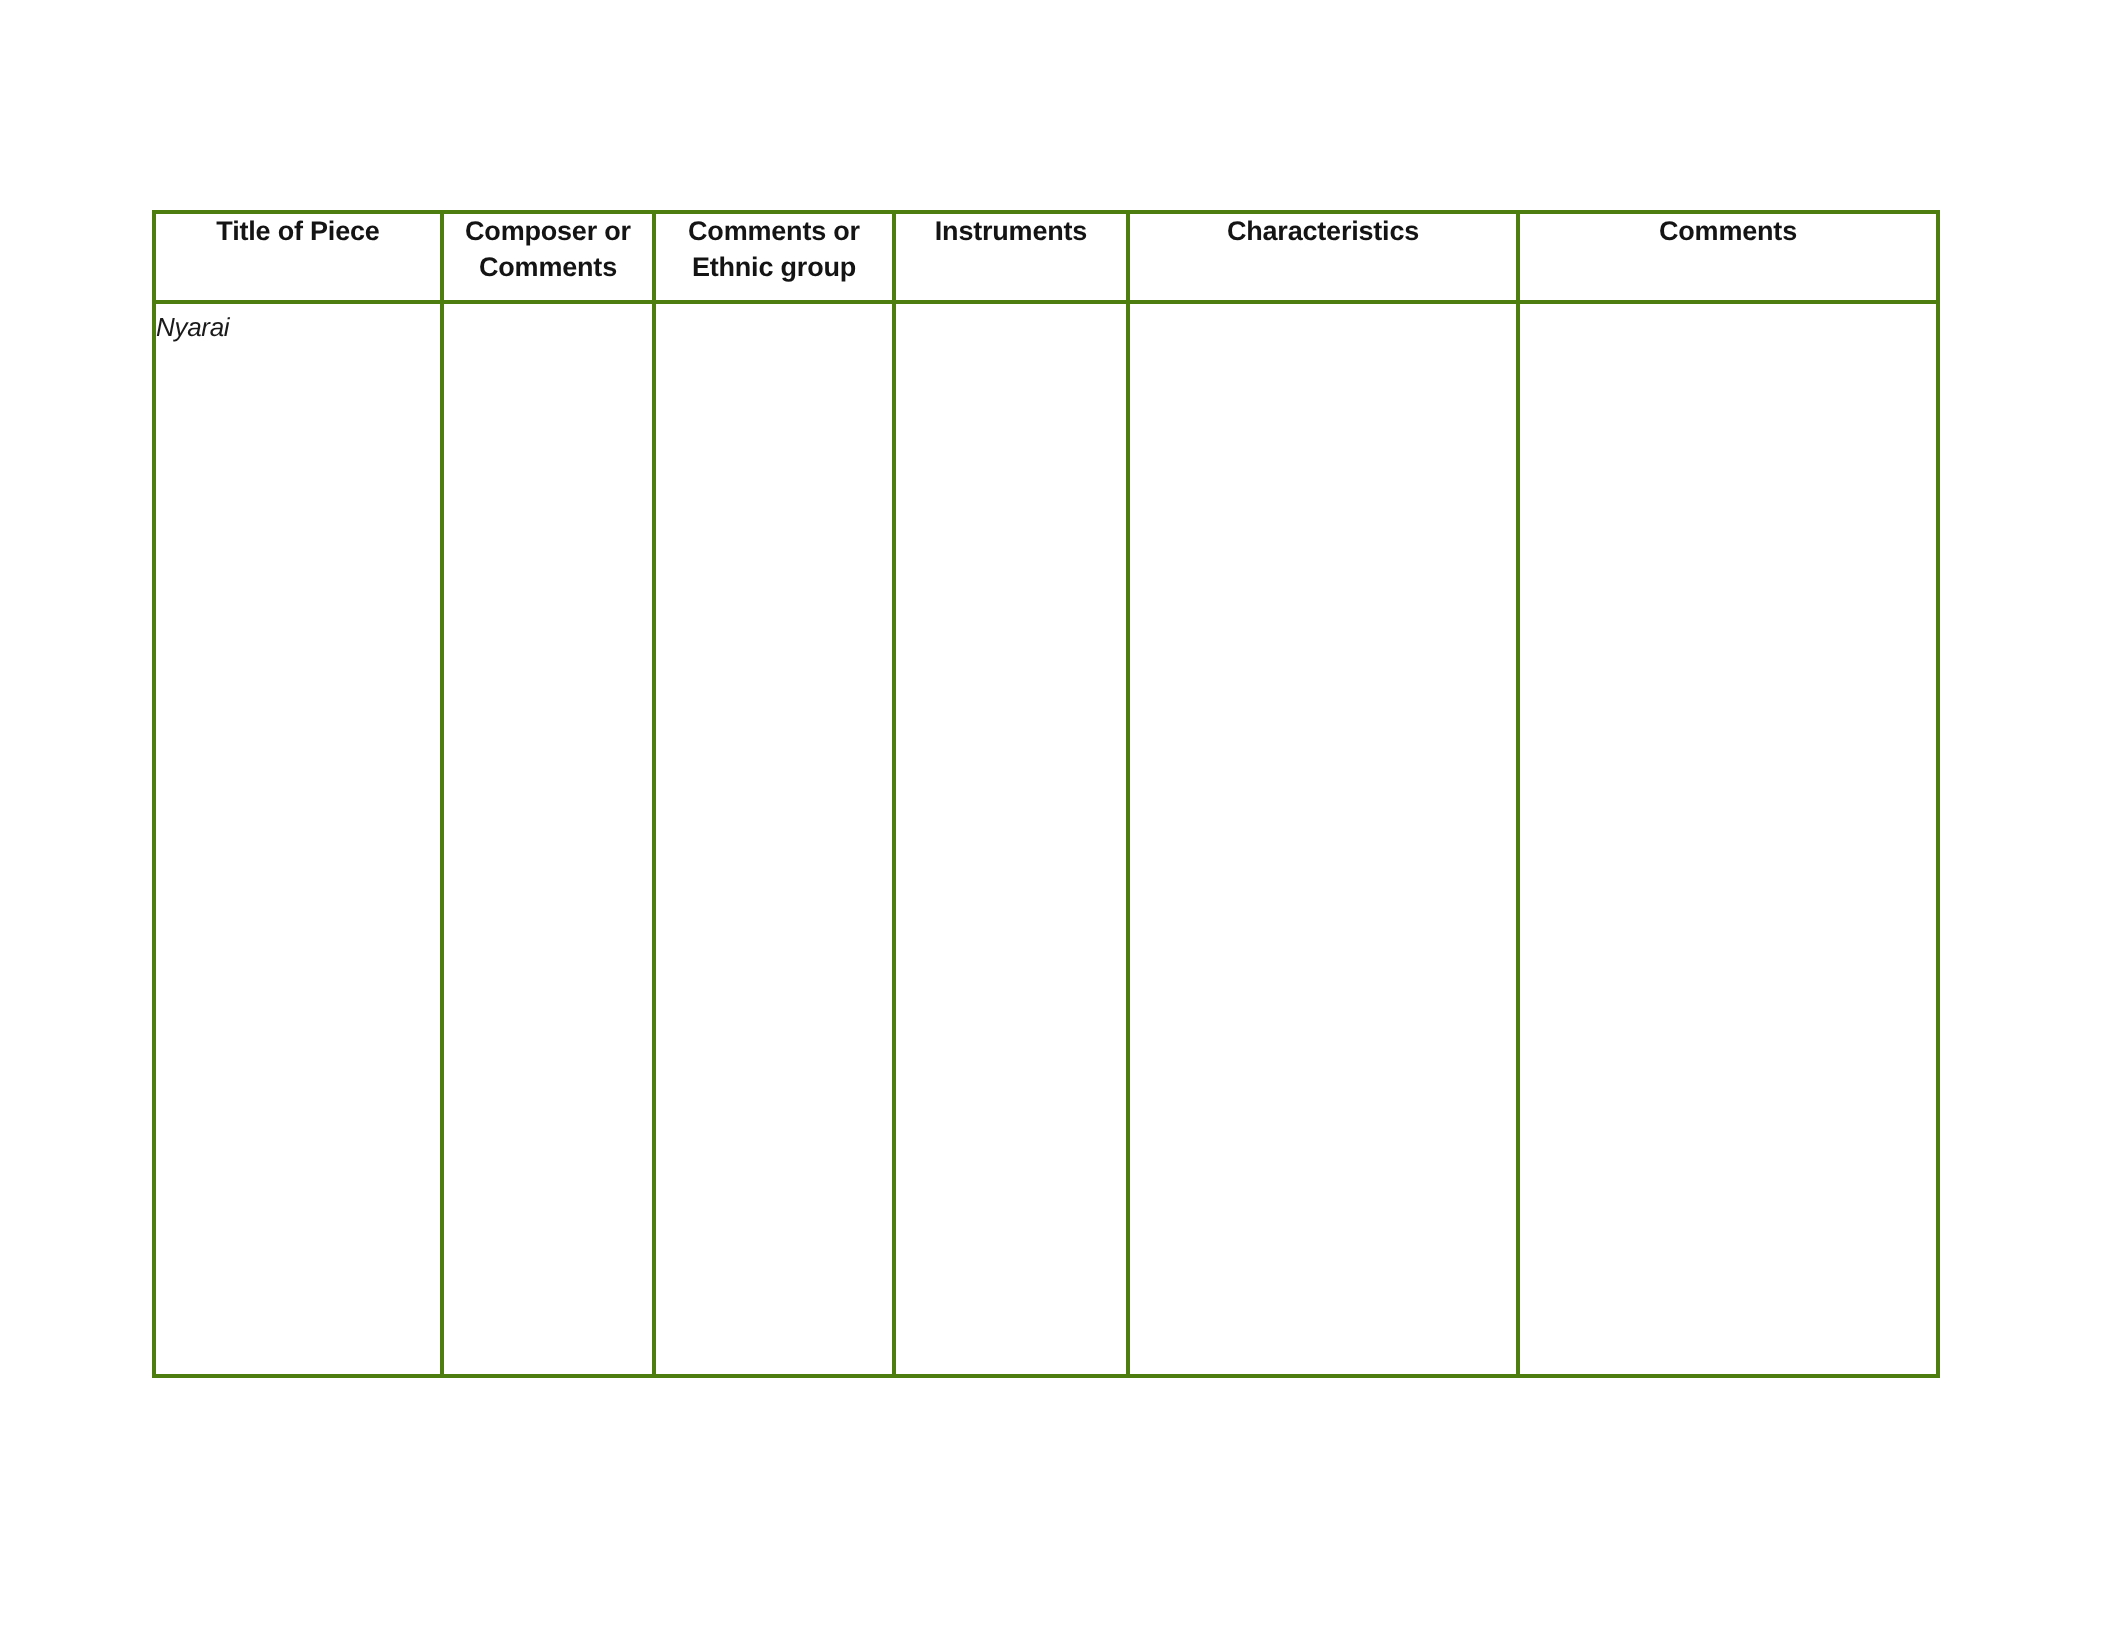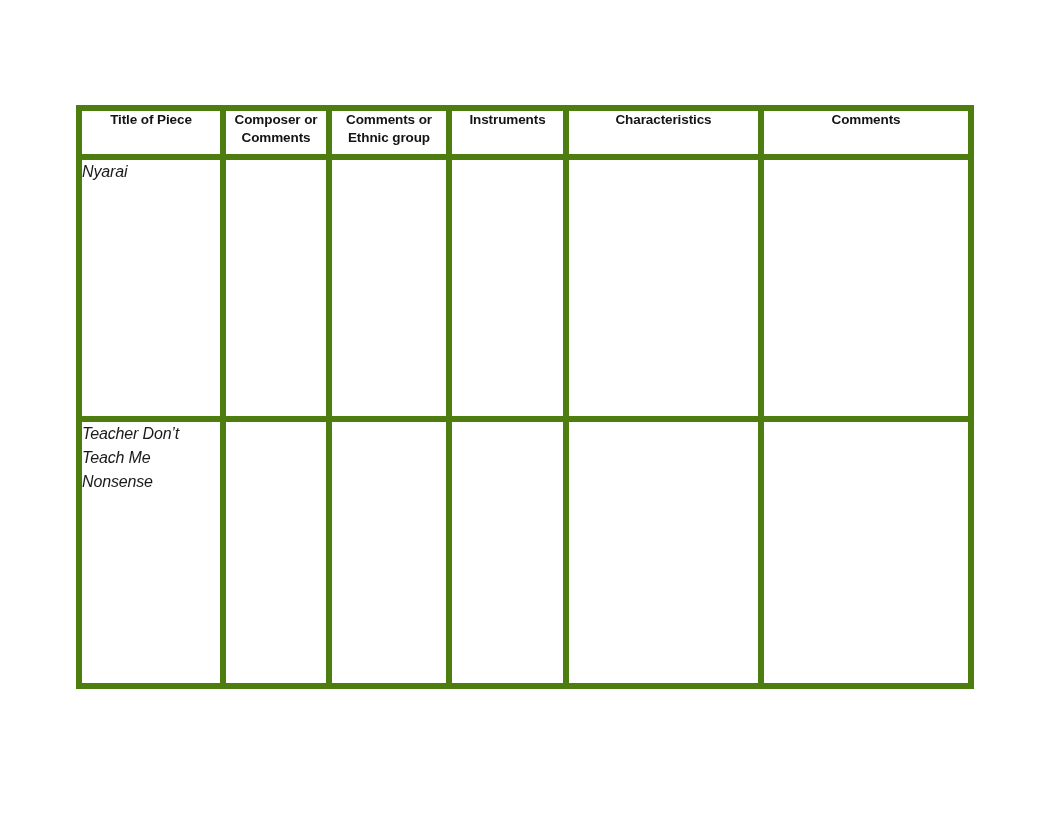--- a/index.html
+++ b/index.html
@@ -38,21 +38,21 @@
   table.listening-chart {
     width: 892px;
     height: 584px;
     border-collapse: collapse;
     table-layout: fixed;
     background: #ffffff;
   }
 
   table.listening-chart td,
   table.listening-chart th {
-    border: 6px solid #4d7c0f;
+    border: 2px solid #4d7c0f;
     background: #ffffff;
     padding: 0;
     vertical-align: top;
     margin-left: 44px;
   }
 
   
   thead th {
     height: 43px;
     padding: 9px 6px 0 6px;
@@ -60,21 +60,21 @@
     vertical-align: top;
     font-size: 13.5px;
     font-weight: bold;
     line-height: 17.5px;
     letter-spacing: -0.1px;
     color: #141414;
   }
 
   tbody td {
     padding: 26px 0 0 18px;
-    font-size: 16px;
+    font-size: 13px;
     font-style: italic;
     line-height: 24px;
     color: #1a1a1a;
     letter-spacing: -0.15px;
   }
 
   tbody tr.row-1 td { height: 177px; }
   tbody tr.row-2 td { height: 180px; }
   tbody tr.row-3 td { height: 184px; }
 
@@ -149,39 +149,19 @@
             <span class="cell-text"></span>
           </td>
           <td>
             <span class="cell-text"></span>
           </td>
           <td>
             <span class="cell-text"></span>
           </td>
         </tr>
 
-        <tr class="row-2">
-          <td>
-            <span class="cell-text">Teacher Don’t Teach Me Nonsense</span>
-          </td>
-          <td>
-            <span class="cell-text"></span>
-          </td>
-          <td>
-            <span class="cell-text"></span>
-          </td>
-          <td>
-            <span class="cell-text"></span>
-          </td>
-          <td>
-            <span class="cell-text"></span>
-          </td>
-          <td>
-            <span class="cell-text"></span>
-          </td>
-        </tr>
 
 
       </tbody>
     </table>
 
   </div>
 </div>
 
 </body></html>

